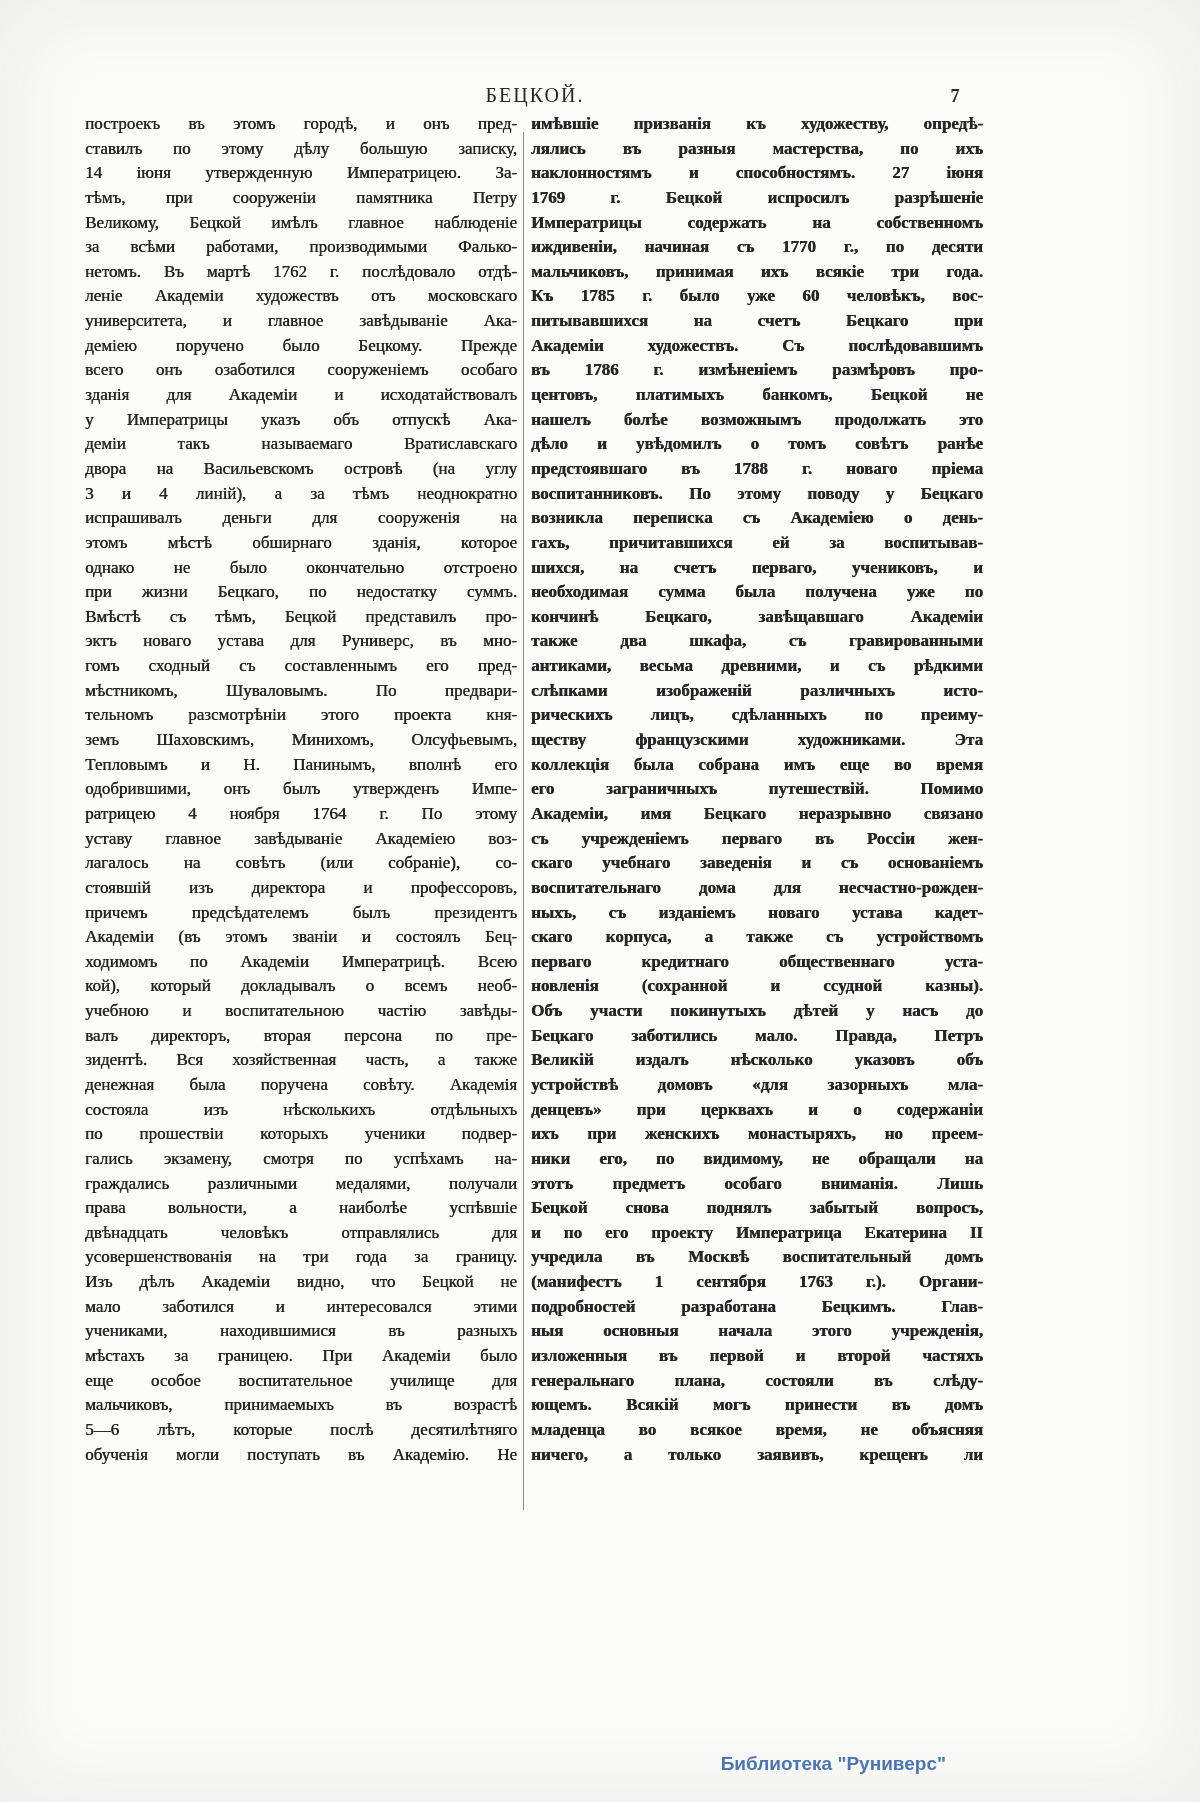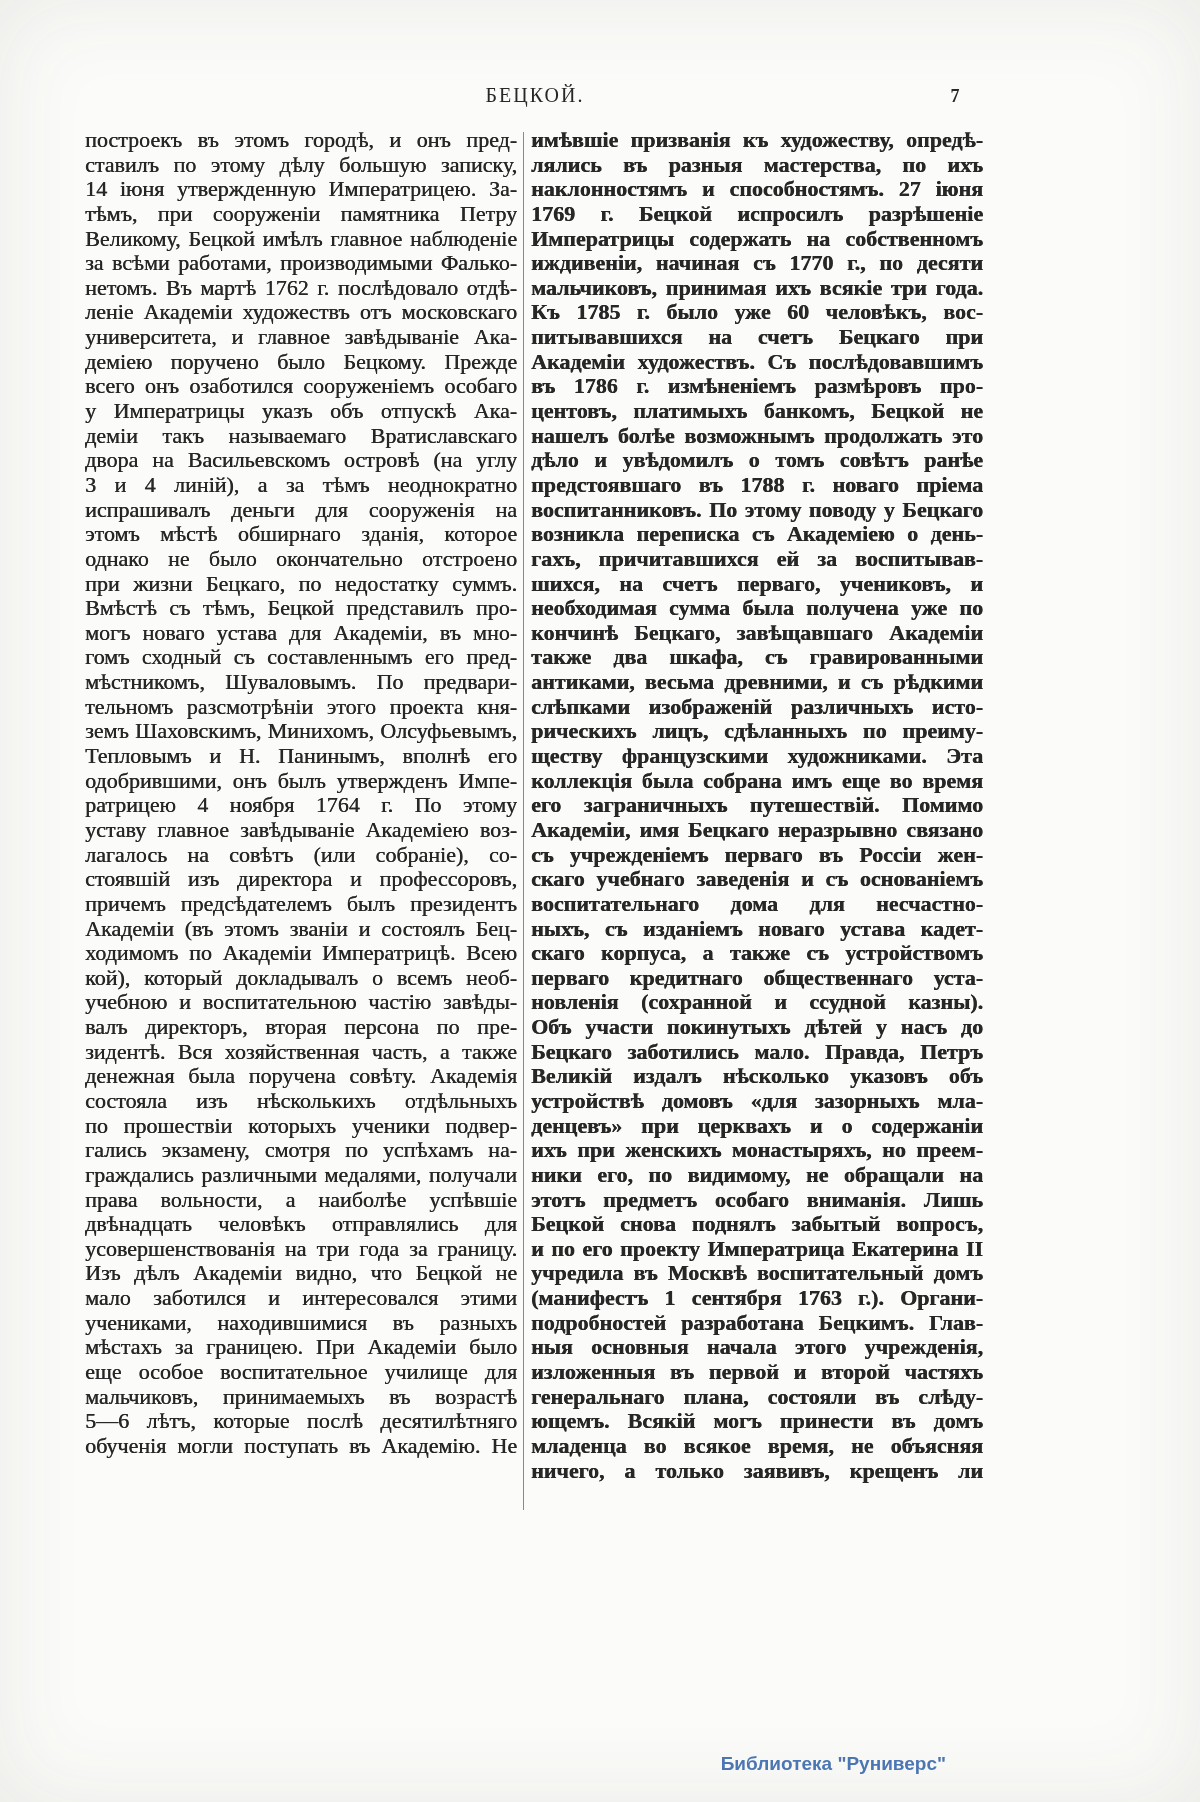--- a/index.html
+++ b/index.html
@@ -16,22 +16,22 @@
   .header-title{
     position:absolute;top:84px;left:85px;width:900px;
     text-align:center;font-size:20px;font-weight:normal;letter-spacing:2px;
     color:var(--ink,#262626);
   }
   .page-number{
     position:absolute;top:86px;left:933px;width:44px;text-align:center;
     font-size:18px;font-weight:bold;color:var(--ink,#262626);
   }
   .column{
-    position:absolute;top:128px;
-    color:var(--ink,#262626);font-size:22px;
+    position:absolute;top:112px;
+    color:var(--ink,#262626);font-size:17px;
   }
   .column .line{
     height:24.65px;line-height:24.65px;
     text-align:justify;text-align-last:justify;
     overflow:hidden;
     text-shadow:0.4px 0 0 currentColor; 
   }
   .col-left{left:85px;width:432px;}
   .col-right{left:531px;width:452px;font-weight:bold;}
   .divider{
@@ -56,30 +56,31 @@
       <div class="line">ставилъ по этому дѣлу большую записку,</div>
       <div class="line">14 іюня утвержденную Императрицею. За-</div>
       <div class="line">тѣмъ, при сооруженіи памятника Петру</div>
       <div class="line">Великому, Бецкой имѣлъ главное наблюденіе</div>
       <div class="line">за всѣми работами, производимыми Фалько-</div>
       <div class="line">нетомъ. Въ мартѣ 1762 г. послѣдовало отдѣ-</div>
       <div class="line">леніе Академіи художествъ отъ московскаго</div>
       <div class="line">университета, и главное завѣдываніе Ака-</div>
       <div class="line">деміею поручено было Бецкому. Прежде</div>
       <div class="line">всего онъ озаботился сооруженіемъ особаго</div>
+      <div class="line">зданія для Академіи и исходатайствовалъ</div>
       <div class="line">у Императрицы указъ объ отпускѣ Ака-</div>
       <div class="line">деміи такъ называемаго Вратиславскаго</div>
       <div class="line">двора на Васильевскомъ островѣ (на углу</div>
       <div class="line">3 и 4 линій), а за тѣмъ неоднократно</div>
       <div class="line">испрашивалъ деньги для сооруженія на</div>
       <div class="line">этомъ мѣстѣ обширнаго зданія, которое</div>
       <div class="line">однако не было окончательно отстроено</div>
       <div class="line">при жизни Бецкаго, по недостатку суммъ.</div>
       <div class="line">Вмѣстѣ съ тѣмъ, Бецкой представилъ про-</div>
-      <div class="line">могъ новаго устава для Академіи, въ мно-</div>
+      <div class="line">эктъ новаго устава для Руниверс, въ мно-</div>
       <div class="line">гомъ сходный съ составленнымъ его пред-</div>
       <div class="line">мѣстникомъ, Шуваловымъ. По предвари-</div>
       <div class="line">тельномъ разсмотрѣніи этого проекта кня-</div>
       <div class="line">земъ Шаховскимъ, Минихомъ, Олсуфьевымъ,</div>
       <div class="line">Тепловымъ и Н. Панинымъ, вполнѣ его</div>
       <div class="line">одобрившими, онъ былъ утвержденъ Импе-</div>
       <div class="line">ратрицею 4 ноября 1764 г. По этому</div>
       <div class="line">уставу главное завѣдываніе Академіею воз-</div>
       <div class="line">лагалось на совѣтъ (или собраніе), со-</div>
       <div class="line">стоявшій изъ директора и профессоровъ,</div>

